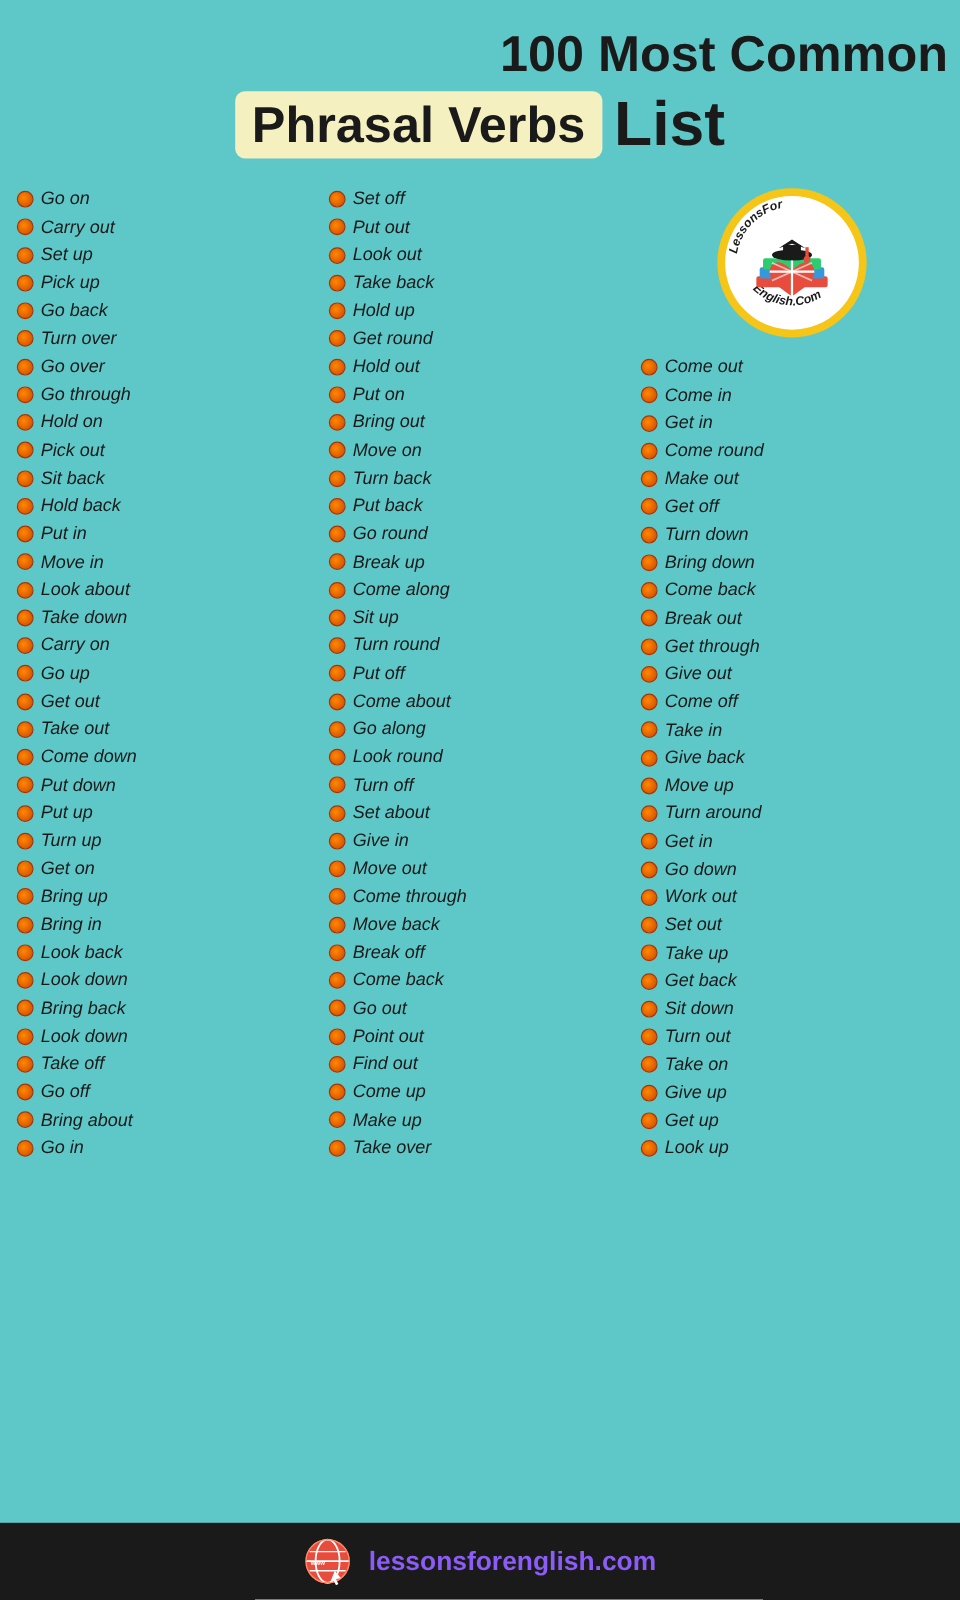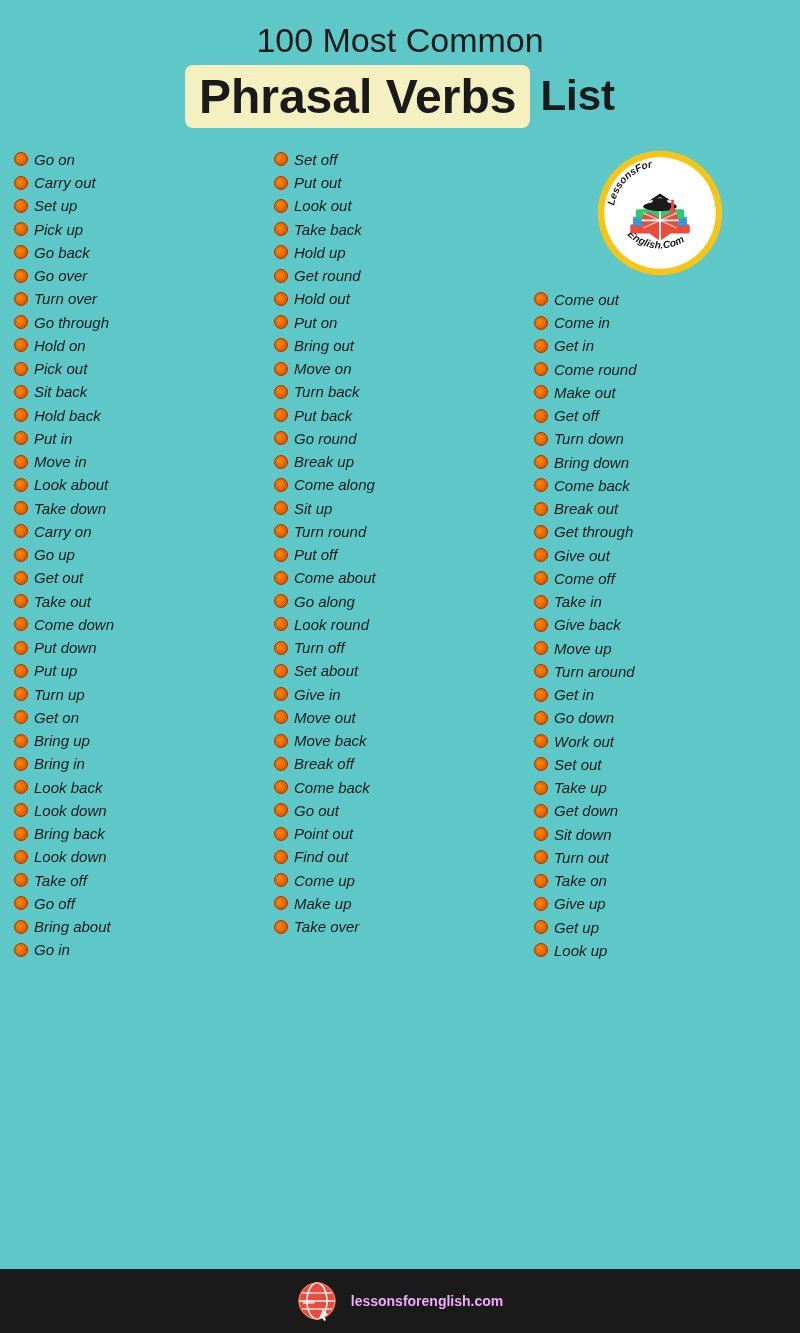--- a/index.html
+++ b/index.html
@@ -13,45 +13,46 @@
       align-items: center;
     }
 
     .header {
       text-align: center;
       padding: 20px 10px 10px;
       width: 100%;
     }
 
     .title-line1 {
-      font-size: 34px;
-      font-weight: normal;
+      font-size: 42px;
+      font-weight: bold;
       color: #1a1a1a;
       line-height: 1.2;
+      text-align: right;
     }
 
     .title-line2-wrap {
       display: flex;
       justify-content: center;
       align-items: center;
       gap: 10px;
       margin-top: 4px;
     }
 
     .title-highlight {
       background-color: #f5f0c0;
       padding: 4px 14px;
       border-radius: 8px;
-      font-size: 48px;
+      font-size: 42px;
       font-weight: bold;
       color: #1a1a1a;
     }
 
     .title-list {
-      font-size: 42px;
+      font-size: 52px;
       font-weight: bold;
       color: #1a1a1a;
     }
 
     .content-area {
       display: flex;
       flex-direction: row;
       width: 100%;
       padding: 10px 10px 10px 10px;
       flex: 1;
@@ -114,22 +115,22 @@
       justify-content: center;
       gap: 14px;
     }
 
     .footer-globe {
       width: 40px;
       height: 40px;
     }
 
     .footer-text {
-      color: #f0abfc;
-      font-size: 14px;
+      color: #8b5cf6;
+      font-size: 22px;
       font-weight: bold;
     }
   </style>
 </head>
 <body>
 
 <div class="header">
   <div class="title-line1">100 Most Common</div>
   <div class="title-line2-wrap">
     <span class="title-highlight">Phrasal Verbs</span>
@@ -155,28 +156,28 @@
       <div class="item">
         <span class="bullet"></span>
         <span>Pick up</span>
       </div>
       <div class="item">
         <span class="bullet"></span>
         <span>Go back</span>
       </div>
       <div class="item">
         <span class="bullet"></span>
+        <span>Turn over</span>
+      </div>
+      <div class="item">
+        <span class="bullet"></span>
         <span>Go over</span>
       </div>
       <div class="item">
         <span class="bullet"></span>
-        <span>Turn over</span>
-      </div>
-      <div class="item">
-        <span class="bullet"></span>
         <span>Go through</span>
       </div>
       <div class="item">
         <span class="bullet"></span>
         <span>Hold on</span>
       </div>
       <div class="item">
         <span class="bullet"></span>
         <span>Pick out</span>
       </div>
@@ -375,20 +376,24 @@
         <span class="bullet"></span>
         <span>Set about</span>
       </div>
       <div class="item">
         <span class="bullet"></span>
         <span>Give in</span>
       </div>
       <div class="item">
         <span class="bullet"></span>
         <span>Move out</span>
+      </div>
+      <div class="item">
+        <span class="bullet"></span>
+        <span>Come through</span>
       </div>
       <div class="item">
         <span class="bullet"></span>
         <span>Move back</span>
       </div>
       <div class="item">
         <span class="bullet"></span>
         <span>Break off</span>
       </div>
       <div class="item">
@@ -541,21 +546,21 @@
         <div class="item">
           <span class="bullet"></span>
           <span>Set out</span>
         </div>
         <div class="item">
           <span class="bullet"></span>
           <span>Take up</span>
         </div>
         <div class="item">
           <span class="bullet"></span>
-          <span>Get down</span>
+          <span>Get back</span>
         </div>
         <div class="item">
           <span class="bullet"></span>
           <span>Sit down</span>
         </div>
         <div class="item">
           <span class="bullet"></span>
           <span>Turn out</span>
         </div>
         <div class="item">

